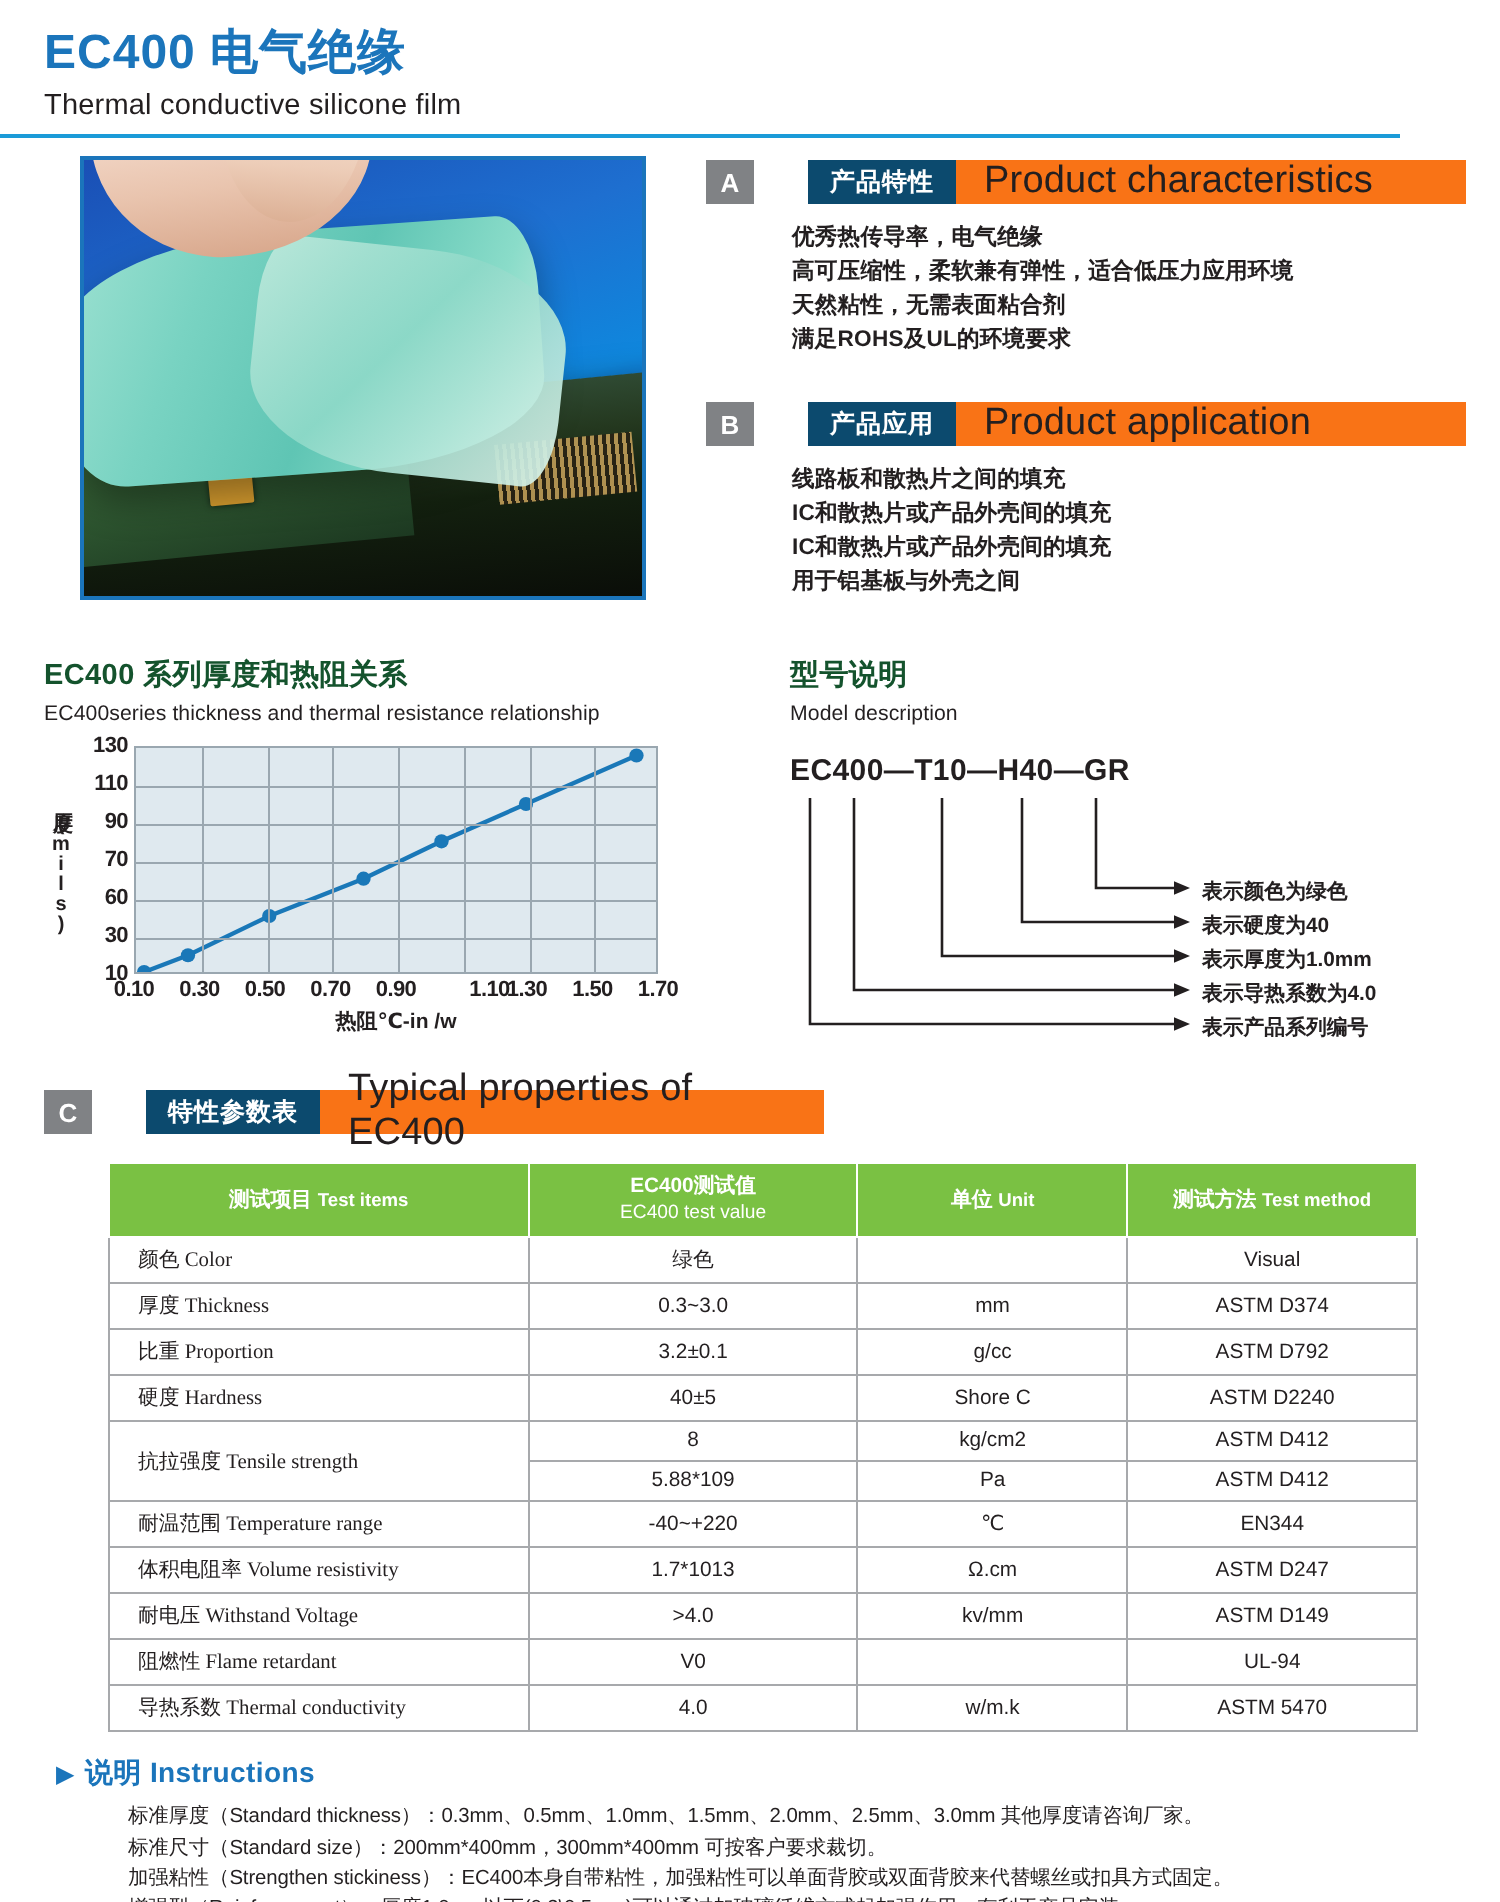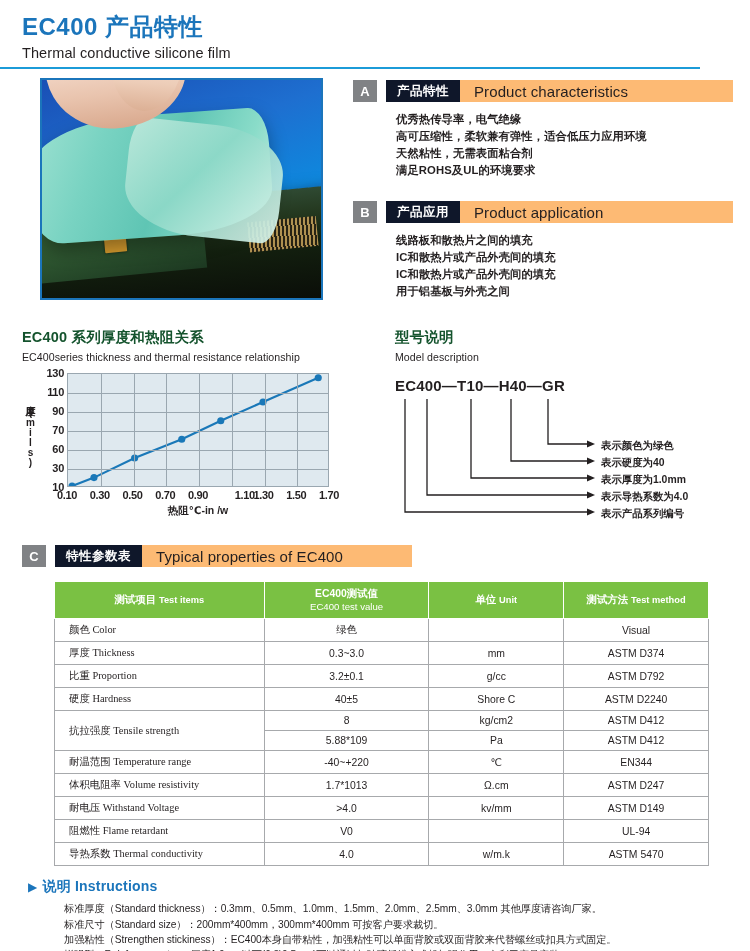--- a/index.html
+++ b/index.html
@@ -87,26 +87,26 @@
   .top-right { padding-left: 30px; padding-top: 2px; flex: 1; }
 
   
   .sec-bar { display: flex; align-items: stretch; height: 22px; width: 380px; }
   .sec-letter {
     width: 24px; background: #808285; color: #fff;
     font-size: 13px; font-weight: bold;
     display: flex; align-items: center; justify-content: center;
   }
   .sec-zh {
-    background: #0f172a; color: #fff; font-size: 12.5px; font-weight: bold;
-    display: flex; align-items: center; padding: 0 11px; margin-left: 9px;
+    background: #0c4a6e; color: #fff; font-size: 12.5px; font-weight: bold;
+    display: flex; align-items: center; padding: 0 11px; margin-left: 27px;
     letter-spacing: .5px;
   }
   .sec-en {
-    background: #fdba74; color: #231f20; font-size: 15px;
+    background: #f97316; color: #231f20; font-size: 19px;
     display: flex; align-items: center; padding: 0 14px; flex: 1;
     letter-spacing: .1px;
   }
   .sec-body { padding: 9px 0 0 43px; }
   .sec-body p {
     font-size: 11.3px; line-height: 17px; color: #231f20; font-weight: bold;
     letter-spacing: .1px;
   }
 
   
@@ -201,21 +201,21 @@
   .instr-title .tri { font-size: 12px; margin-right: 5px; }
   .instr-body { padding: 5px 0 0 36px; }
   .instr-body p {
     font-size: 10.2px; line-height: 15.2px; color: #231f20; letter-spacing: -.05px;
   }
 </style>
 </head>
 <body>
 
 <div class="header">
-  <h1>EC400 产品特性</h1>
+  <h1>EC400 电气绝缘</h1>
   <h2>Thermal conductive silicone film</h2>
 </div>
 <div class="header-rule"></div>
 
 <div class="top-area">
 
   <div class="photo">
     <div class="pcb">
       <div class="pcb-green"></div>
       <div class="pcb-chip"></div>

